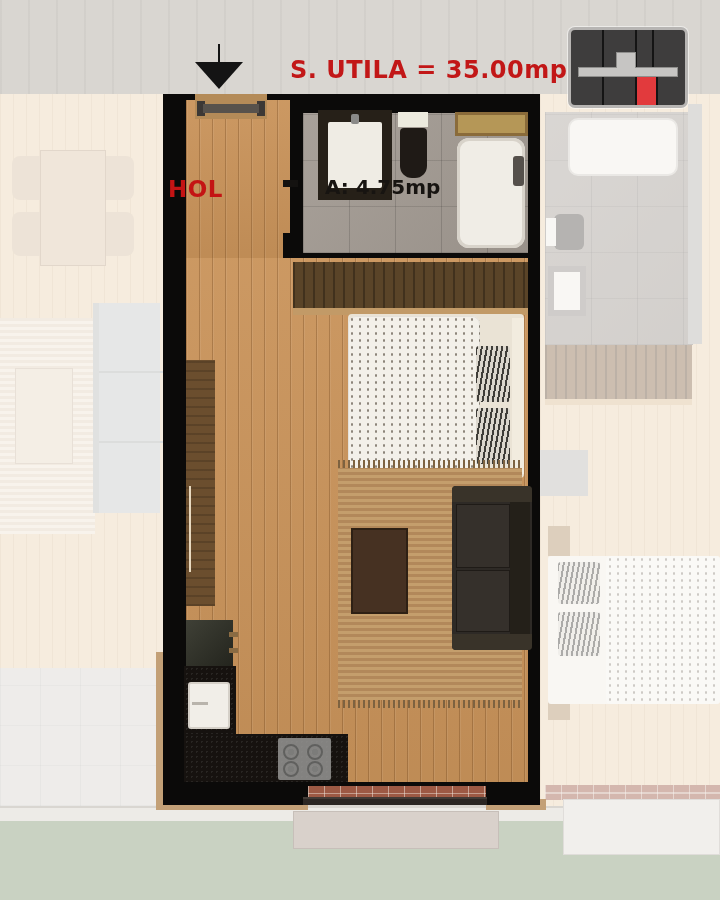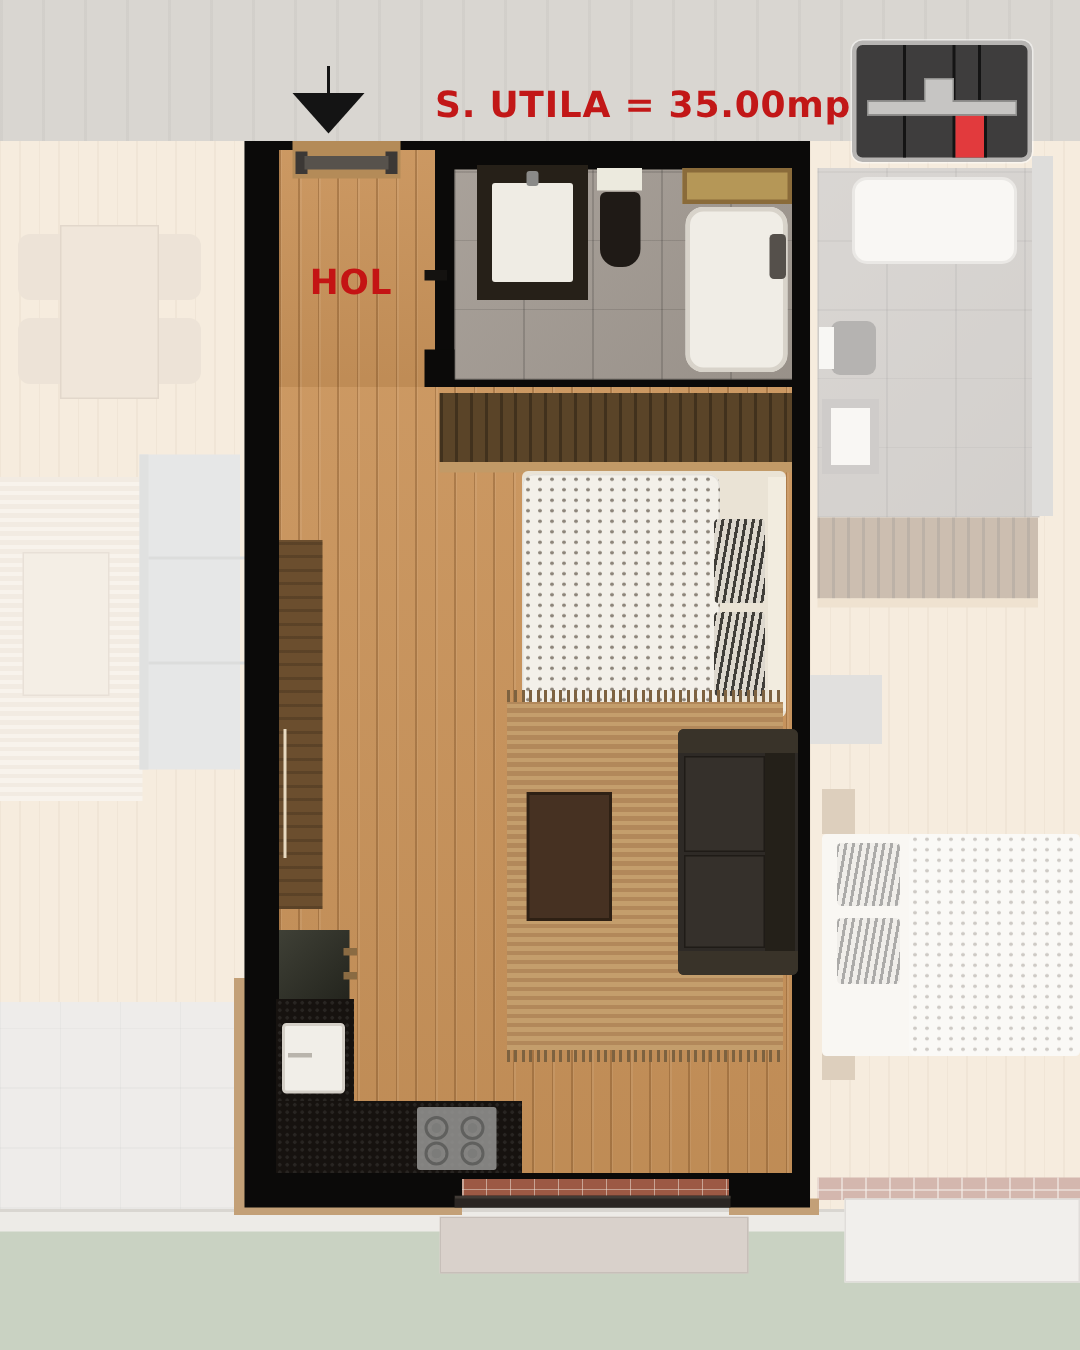--- a/index.html
+++ b/index.html
@@ -28,21 +28,21 @@
   .dots { background-color:#f3f0e9;
     background-image:radial-gradient(circle, #8d857a 1px, transparent 1.4px); background-size:8px 7px; }
   .stripes-dark { background-image:repeating-linear-gradient(100deg, #403e39 0 2px, #ddd8ce 2px 5px); }
   .rugtex { background-image:repeating-linear-gradient(0deg, #c49e6c 0 3px, #b2885a 3px 6px); }
   .fringe { background-image:repeating-linear-gradient(90deg, #7d6240 0 2px, transparent 2px 5px); }
   .brick { background-color:#9c5944;
     background-image:repeating-linear-gradient(90deg, rgba(235,225,214,.55) 0 1px, transparent 1px 16px),
       linear-gradient(0deg, transparent 42%, rgba(235,225,214,.5) 42% 50%, transparent 50%); }
   .ov { position:absolute; inset:0; background:rgba(255,255,255,.57); }
 
-  .room-label { text-align:center; line-height:1.15; pointer-events:none; }
+  .room-label { line-height:1.15; pointer-events:none; }
   .room-label .rname { font-weight:bold; color:#c41414; font-size:23px; letter-spacing:.5px; }
   .room-label .rarea { font-weight:bold; color:#171411; font-size:20px; }
   .title-text { font-weight:bold; color:#c21717; font-size:24px; letter-spacing:.5px; white-space:nowrap; }
 
   .burner { position:absolute; width:16px; height:16px; border:2px solid #60605e; border-radius:50%;
     background:radial-gradient(#7c7c7a 3px, transparent 3.5px); }
   .mini-div { position:absolute; background:#141414; }
 </style>
 </head>
 <body>
@@ -171,20 +171,21 @@
     </div>
 
     <div class="abs brick" style="left:145px;top:692px;width:178px;height:13px;"></div>
     <div class="abs" style="left:140px;top:703px;width:184px;height:8px;background:#2b2623;box-shadow:inset 0 2px 0 #413a35;"></div>
   </div>
 
   <div class="abs room-label" style="left:168px;top:176px;width:132px;">
     <div class="rname">HOL</div>
   </div>
   <div class="abs room-label" style="left:325px;top:176px;width:145px;">
+    <div class="rarea">A: 4.75mp</div>
   </div>
 
   <div class="abs" style="left:194px;top:44px;width:50px;height:46px;">
     <div class="abs" style="left:24px;top:0;width:2px;height:20px;background:#141414;"></div>
     <div class="abs" style="left:1px;top:18px;width:0;height:0;border-left:24px solid transparent;border-right:24px solid transparent;border-top:27px solid #141414;"></div>
   </div>
   <div class="abs title-text" style="left:262px;top:56px;margin-left:28px;">S. UTILA = 35.00mp</div>
 
   <div class="abs" style="left:568px;top:27px;width:120px;height:81px;background:#3e3d3d;border:3px solid #b7b5b3;border-radius:7px;box-shadow:0 0 0 1px rgba(255,255,255,.5);">
     <div class="mini-div" style="left:31px;top:0;width:2px;height:37px;"></div>

